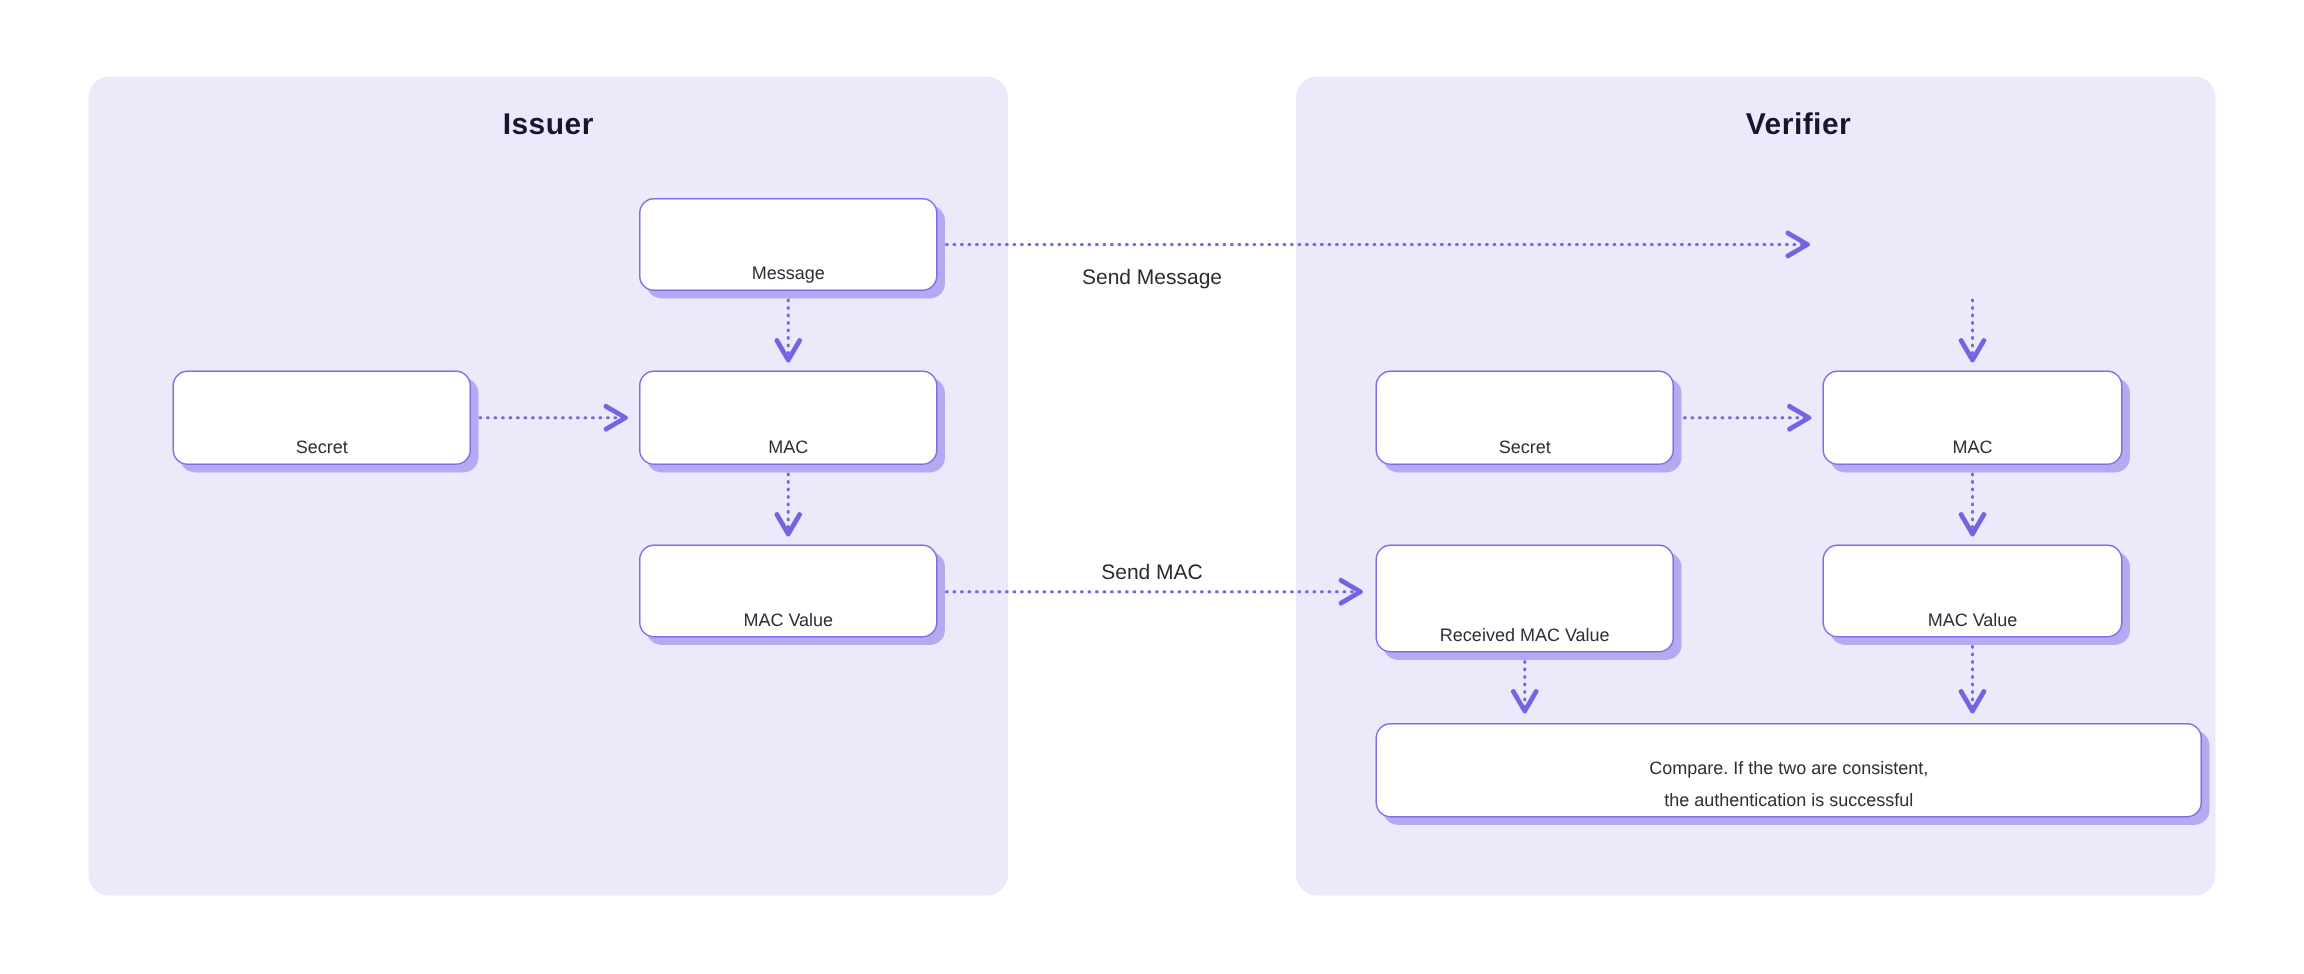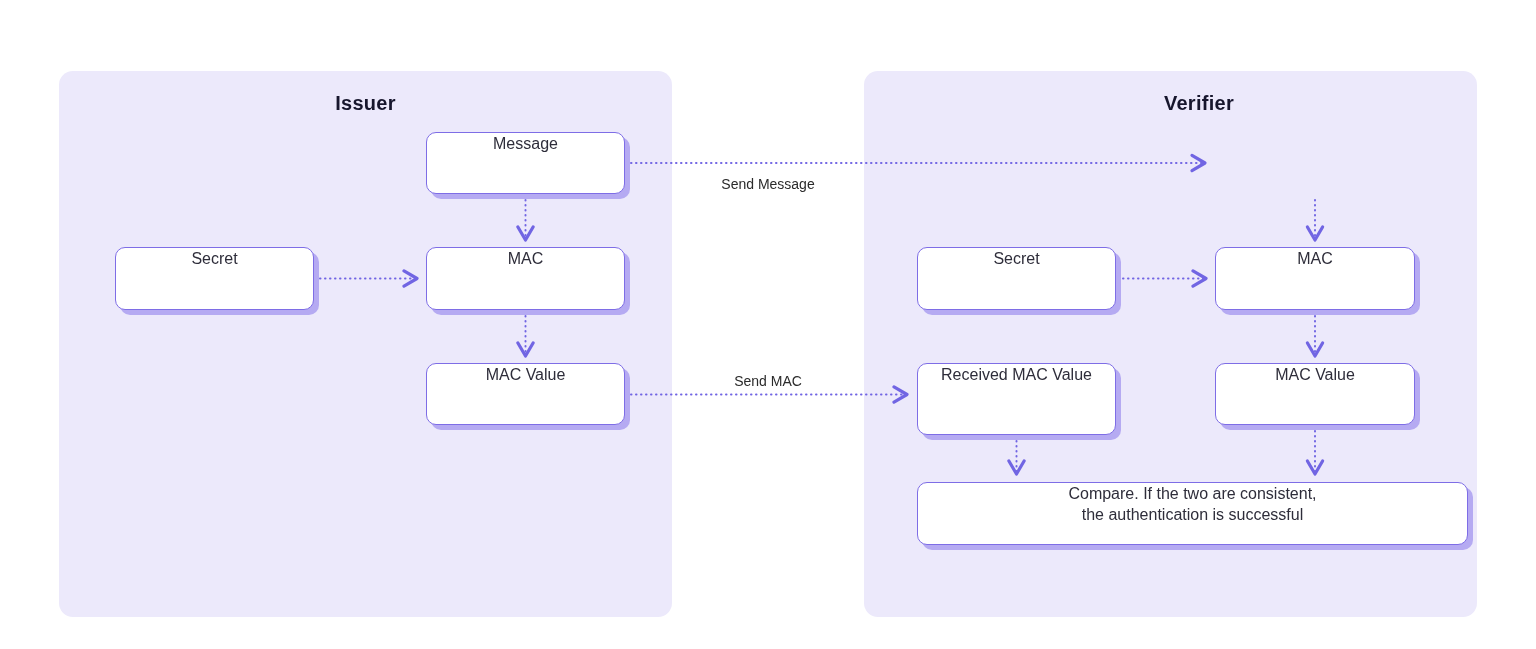--- a/index.html
+++ b/index.html
@@ -16,35 +16,35 @@
   html,body{margin:0;padding:0;}
   .stage{
     position:relative;
     width:1536px;height:649px;
     background:var(--page-bg);
     font-family:"Liberation Sans", sans-serif;
     overflow:hidden;
   }
   .panel{
     position:absolute;top:51px;width:613px;height:546px;
-    background:var(--panel-bg);border-radius:14px;margin-top:20px;
+    background:var(--panel-bg);border-radius:14px;
   }
   .panel-title{
     position:absolute;top:72px;width:613px;
     text-align:center;font-size:20px;font-weight:700;
     color:var(--title-text);letter-spacing:0.3px;
   }
   .node{
     position:absolute;
     background:var(--node-bg);
     border:1.5px solid var(--node-border);
     border-radius:10px;
     box-shadow:5px 5px 0 var(--node-shadow);
-    display:flex;flex-direction:column;align-items:center;justify-content:flex-start;
-    font-size:16px;color:var(--node-text);
+    display:flex;flex-direction:column;align-items:center;justify-content:flex-end;
+    font-size:12px;color:var(--node-text);
     text-align:center;line-height:21px;
     box-sizing:border-box;
   }
   .edge-label{
     position:absolute;width:220px;text-align:center;
     font-size:14px;color:var(--edge-label-text);
   }
   svg.edges{position:absolute;left:0;top:0;pointer-events:none;}
   .edge-line{stroke:var(--arrow);stroke-width:2;fill:none;
     stroke-dasharray:0.5 4.5;stroke-linecap:round;}

